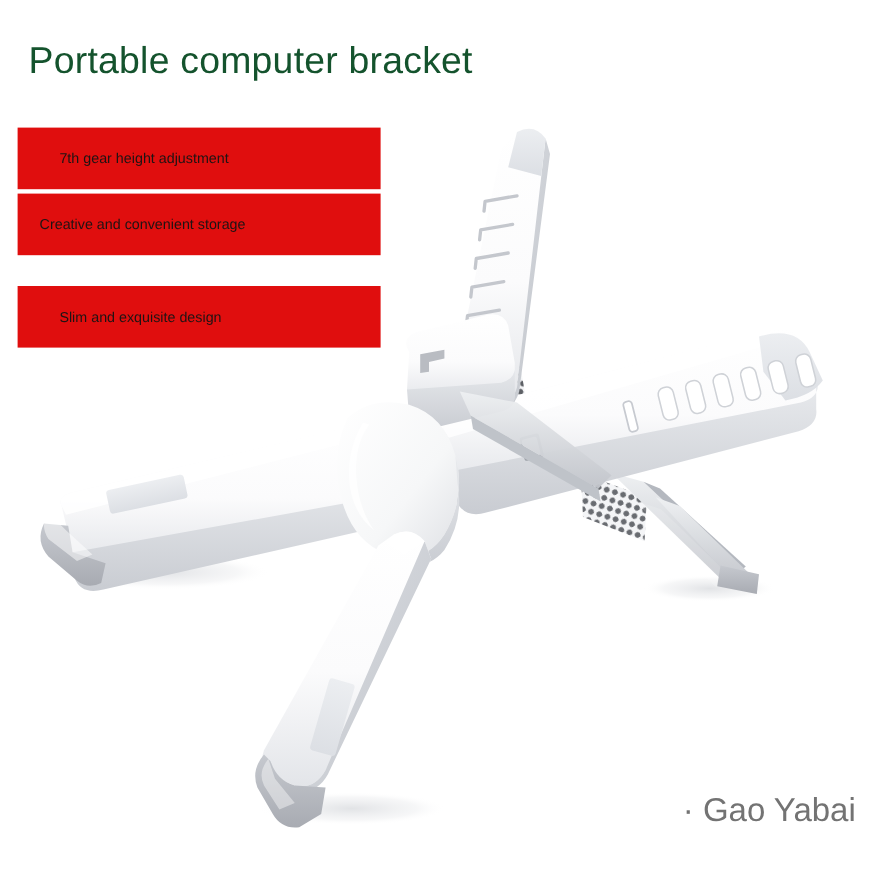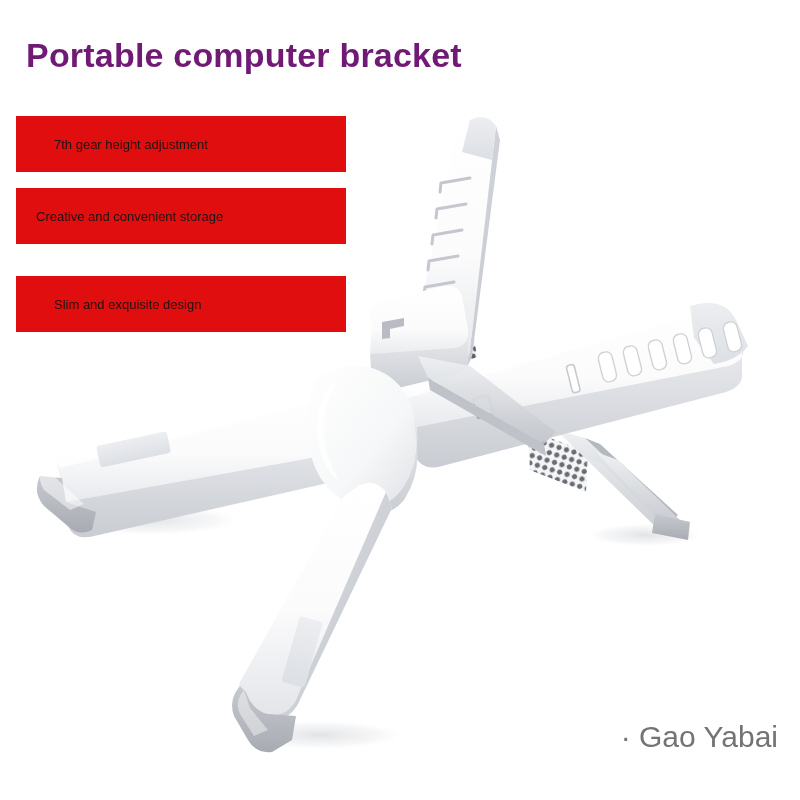--- a/index.html
+++ b/index.html
@@ -18,23 +18,23 @@
     background: #ffffff;
     overflow: hidden;
   }
 
   
   #page-title {
     position: absolute;
     left: 26px;
     top: 36px;
     font-size: 34px;
-    font-weight: 700;
+    font-weight: 400;
     letter-spacing: 0.2px;
-    color: #701a75;
+    color: #14532d;
     white-space: nowrap;
   }
 
   
   .banner {
     position: absolute;
     left: 16px;
     width: 330px;
     height: 56px;
     background: #e00e0e;
@@ -42,22 +42,22 @@
   .banner-label {
     position: absolute;
     top: 50%;
     transform: translateY(-50%);
     font-size: 13px;
     font-weight: 400;
     color: #1e1414;
     white-space: nowrap;
   }
   #banner-0 { top: 116px; }
-  #banner-1 { top: 188px; }
-  #banner-2 { top: 260px; margin-top: 16px; }
+  #banner-1 { top: 176px; }
+  #banner-2 { top: 260px; }
   #banner-0 .banner-label { left: 38px; }
   #banner-1 .banner-label { left: 20px; }
   #banner-2 .banner-label { left: 38px; }
 
   
   #brand-signature {
     position: absolute;
     right: 22px;
     bottom: 46px;
     font-size: 30px;

